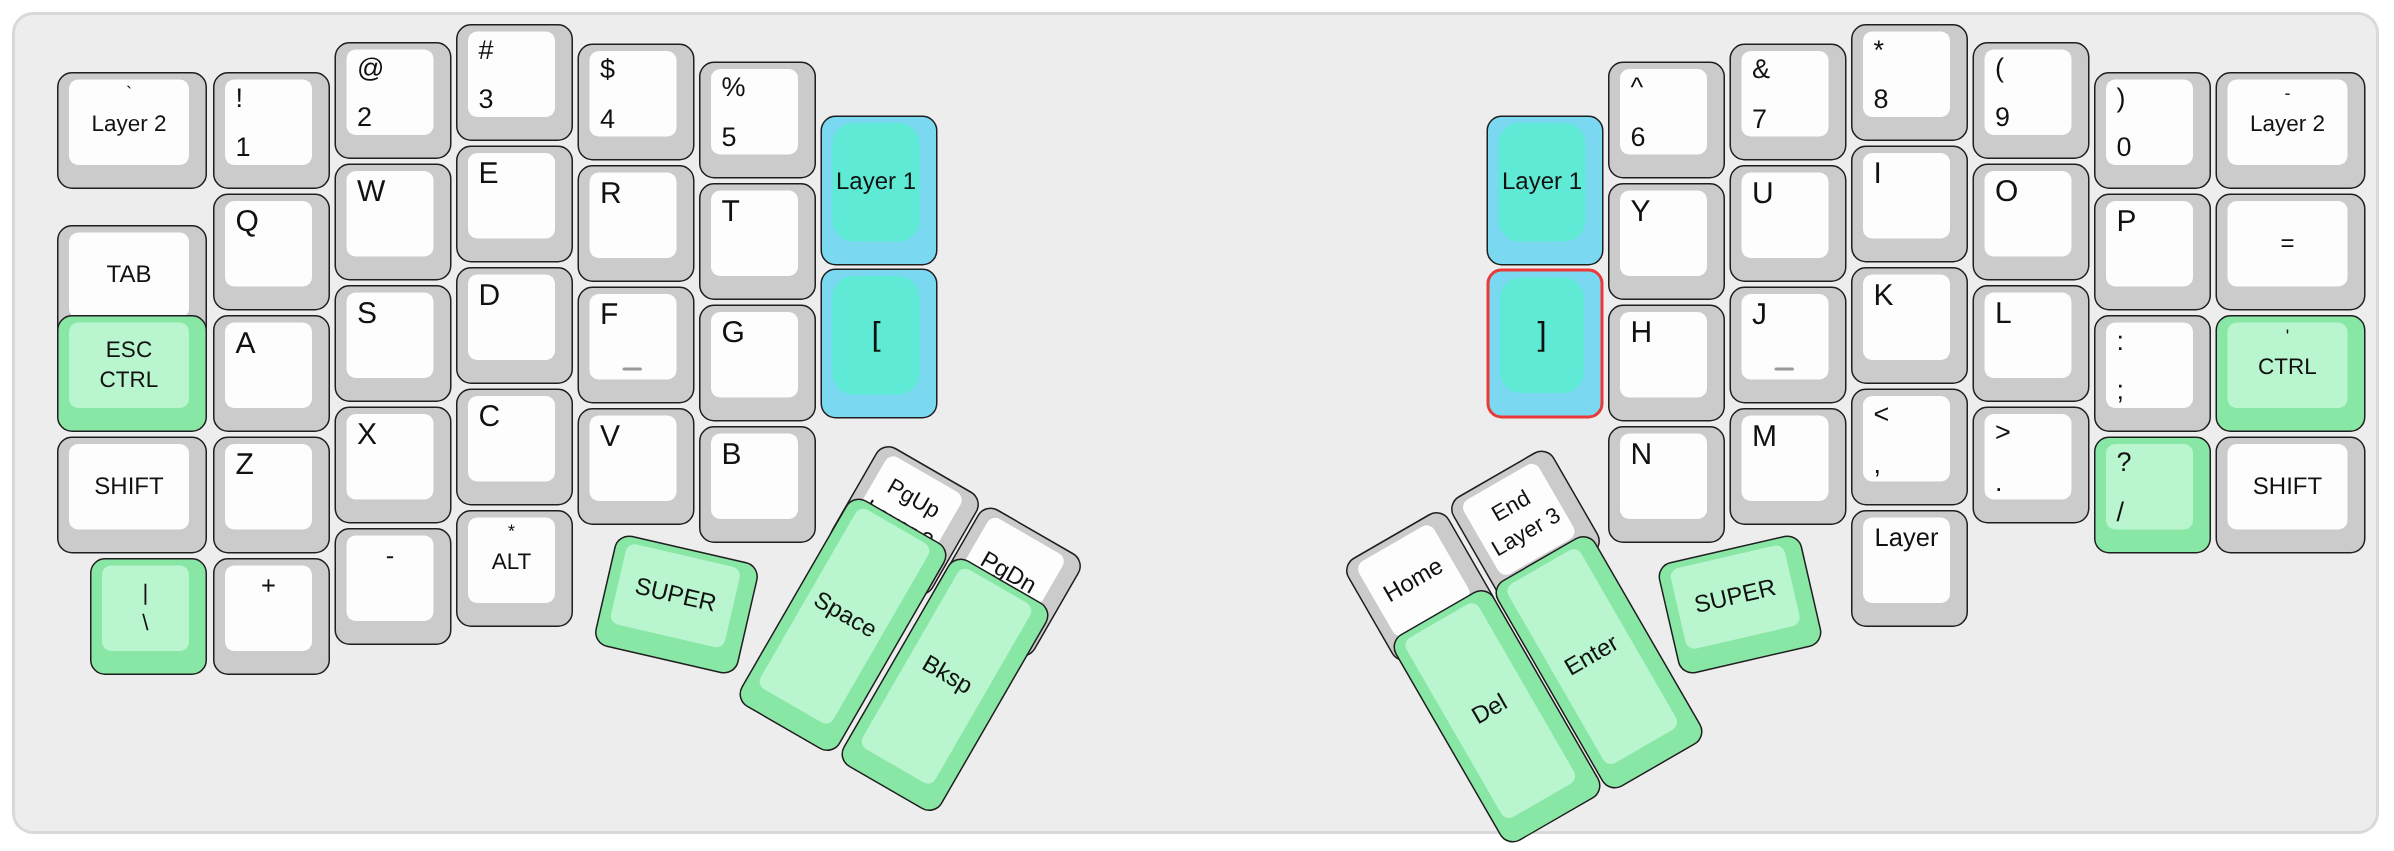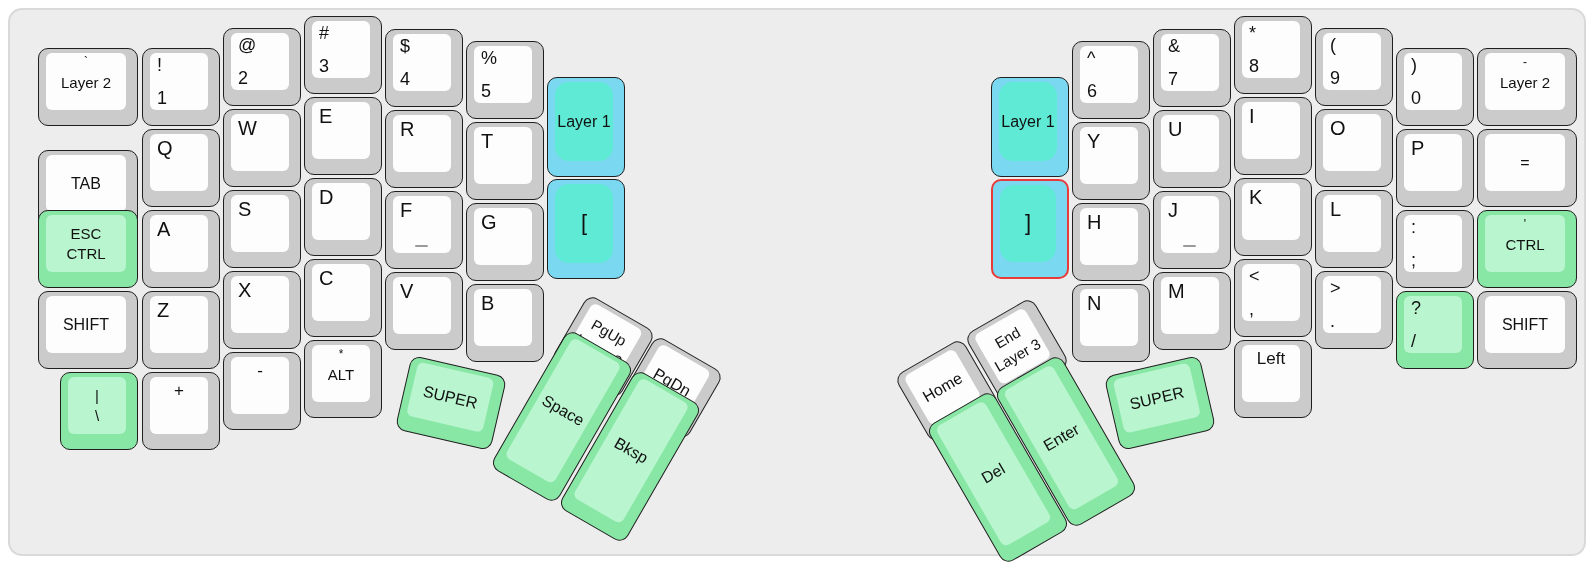--- a/index.html
+++ b/index.html
@@ -293,21 +293,21 @@
         </div>
       </div>
       <div class="key white s-tl" style="left: 1234px; top: 259px; width: 78px; height: 78px;">
         <div class="keytop">
           <span class="l1">&lt;</span>
           <span class="l2">,</span>
         </div>
       </div>
       <div class="key white s-tc" style="left: 1234px; top: 340px; width: 78px; height: 78px;">
         <div class="keytop">
-          <span class="l1">Left</span>
+          <span class="l1">Layer</span>
         </div>
       </div>
       <div class="key white s-tl" style="left: 1315px; top: 28px; width: 78px; height: 78px;">
         <div class="keytop">
           <span class="l1">(</span>
           <span class="l2">9</span>
         </div>
       </div>
       <div class="key white s-letter" style="left: 1315px; top: 109px; width: 78px; height: 78px;">
         <div class="keytop">

